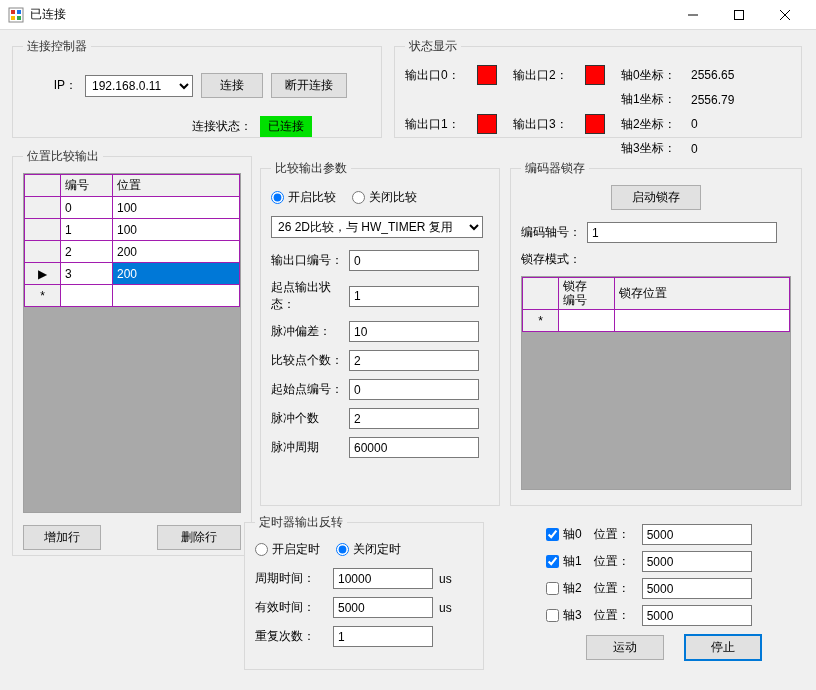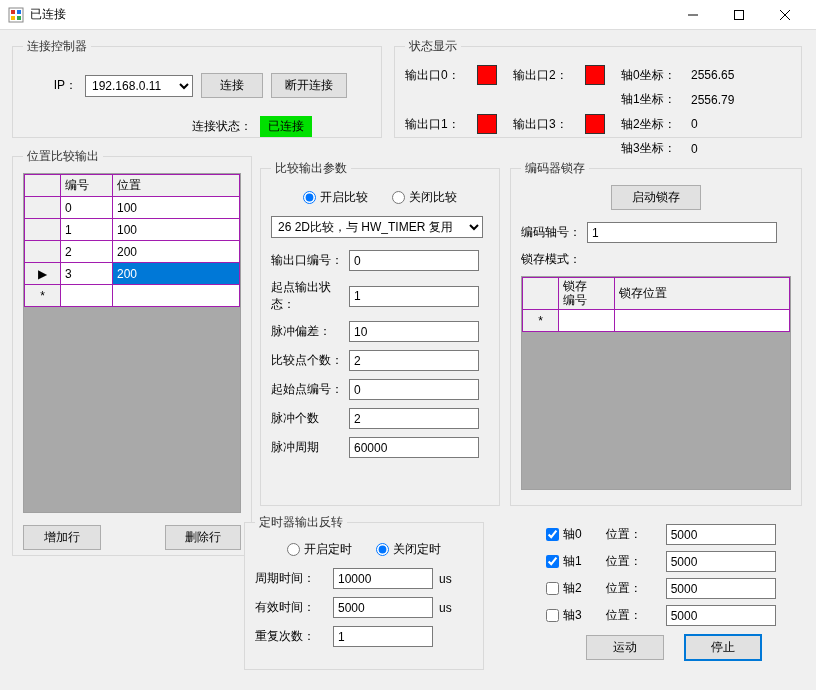--- a/index.html
+++ b/index.html
@@ -110,25 +110,25 @@
     text-align: center;
   }
   .grid tr.selected td.selcell {
     background: #0078d7;
     color: #fff;
   }
   .grid .fill {
     flex: 1;
     background: #a9a9a9;
   }
-  .radio-row { display: flex; align-items: center; gap: 24px; justify-content: center; }
+  .radio-row { display: flex; align-items: center; gap: 16px; }
   .formrow { display: flex; align-items: center; margin-bottom: 8px; }
   .formrow .flabel { width: 78px; }
   .formrow input.txt { width: 130px; }
-  .axis-row { display:flex; align-items:center; gap:24px; margin-bottom:6px; }
+  .axis-row { display:flex; align-items:center; gap:12px; margin-bottom:6px; }
   .axis-row input.txt { width: 110px; }
   input[type=checkbox], input[type=radio] { margin: 0 4px 0 0; vertical-align: middle; }
 </style>
 </head>
 <body>
 
 <div class="titlebar">
   <span class="icon">
     <svg width="16" height="16" viewBox="0 0 16 16">
       <rect x="1" y="1" width="14" height="14" fill="#fff" stroke="#888"></rect>
@@ -250,21 +250,21 @@
             <th class="rowhead">*</th>
             <td></td>
               <td></td>
           </tr>
         </tbody>
       </table>
       <div class="fill"></div>
     </div>
     <div class="row" style="margin-top:12px; justify-content:space-between;">
       <button class="btn" style="width:78px;">增加行</button>
-      <button class="btn" style="width:76px;">删除行</button>
+      <button class="btn" style="width:84px;">删除行</button>
     </div>
   </fieldset>
 
   <fieldset class="group" style="left:260px; top:130px; width:240px; height:346px;">
     <legend>比较输出参数</legend>
     <div class="radio-row" style="margin:4px 0 10px 0;">
       <label><input type="radio" name="cmp" checked="" style=""><span>开启比较</span></label>
       <label><input type="radio" name="cmp" style=""><span>关闭比较</span></label>
     </div>
     <select class="combo" style="width:212px; margin-bottom:12px;">

